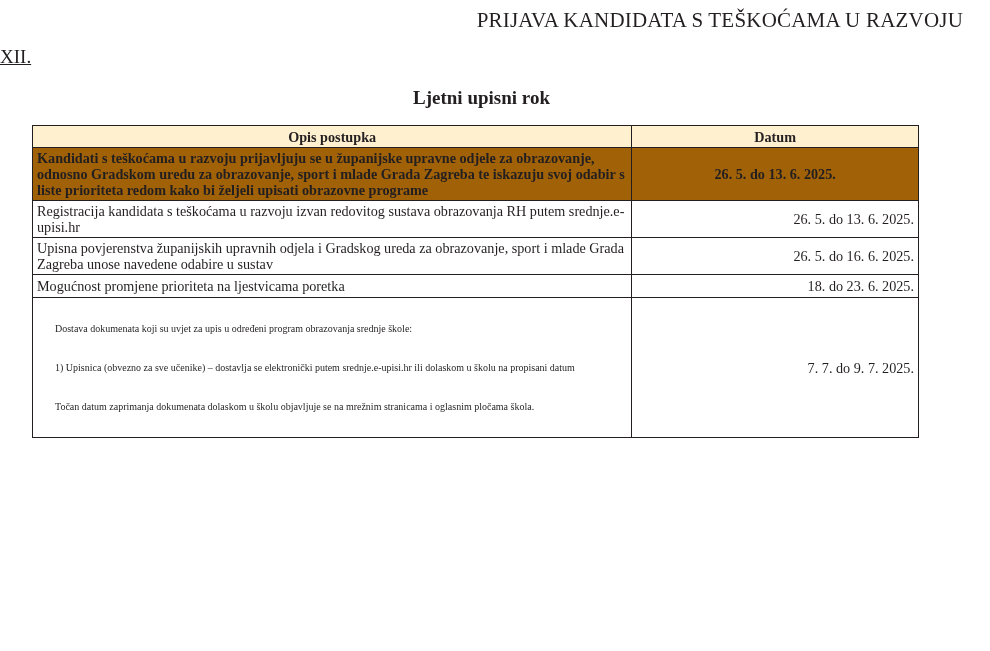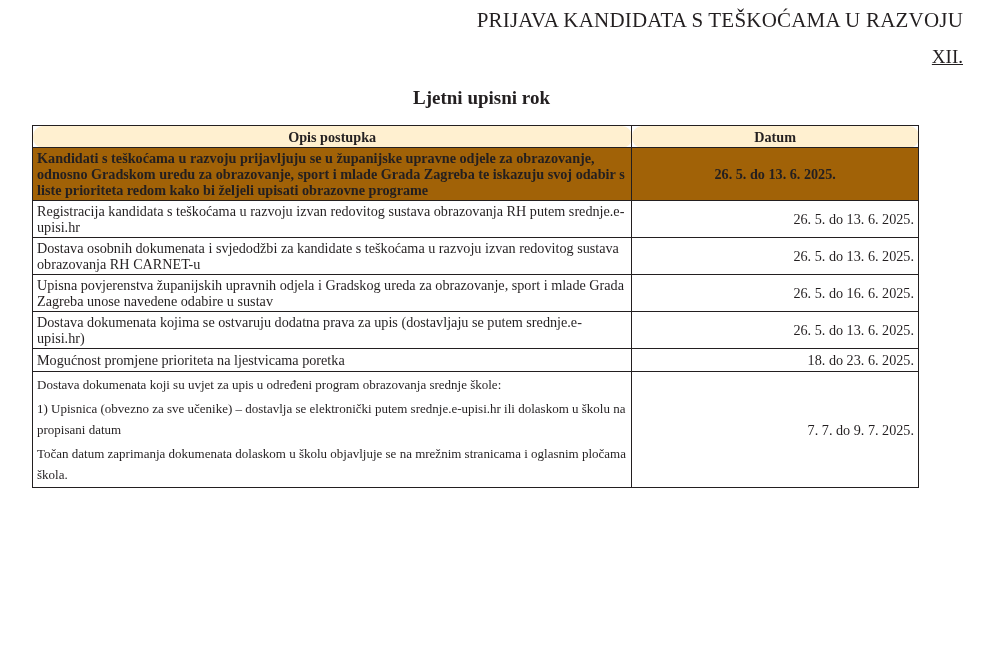--- a/index.html
+++ b/index.html
@@ -23,21 +23,21 @@
       text-align: right;
       font-size: 21px;
       letter-spacing: 0.2px;
       line-height: 24px;
     }
     .section-no {
       position: absolute;
       left: 0;
       width: 963px;
       top: 46px;
-      text-align: right;
+      text-align: left;
       font-size: 19px;
       line-height: 22px;
       text-decoration: underline;
     }
     .subtitle {
       position: absolute;
       left: 0;
       width: 963px;
       top: 87px;
       text-align: center;
@@ -59,42 +59,41 @@
       padding: 2px 4px 2px 4px;
       vertical-align: middle;
     }
     table.schedule th {
       background: #fff0d0;
       font-weight: bold;
       text-align: center;
       height: 18px;
       padding-top: 2px;
       padding-bottom: 1px;
-      border-radius: 10px;
     }
     col.c-desc { width: 600px; }
     col.c-date { width: 287px; }
     tr.hl td {
       background: #a16207;
       font-weight: bold;
     }
     td.date {
       text-align: right;
       padding-right: 3px;
     }
     td.date-center {
       text-align: center;
     }
     tr.r-tall td { height: 32px; }
     tr.r-short td { height: 18px; }
     tr.r-hl1 td { height: 48px; }
     .multi p {
-      margin: 0;
+      margin: 18px;
       line-height: 21px;
-      font-size: 13px;
+      font-size: 10px;
     }
     .multi p + p { margin-top: 3px; }
     td.multi {
       padding-top: 4px;
       padding-bottom: 5px;
     }
   </style>
 </head>
 <body>
 
@@ -116,30 +115,22 @@
   <tbody>
     <tr class="hl r-hl1">
       <td>Kandidati s teškoćama u razvoju prijavljuju se u županijske upravne odjele za obrazovanje, odnosno Gradskom uredu za obrazovanje, sport i mlade Grada Zagreba te iskazuju svoj odabir s liste prioriteta redom kako bi željeli upisati obrazovne programe</td>
       <td class="date-center">26. 5. do 13. 6. 2025.</td>
     </tr>
     <tr class="r-tall">
       <td>Registracija kandidata s teškoćama u razvoju izvan redovitog sustava obrazovanja RH putem srednje.e-upisi.hr</td>
       <td class="date">26. 5. do 13. 6. 2025.</td>
     </tr>
     <tr class="r-tall">
-      <td>Dostava osobnih dokumenata i svjedodžbi za kandidate s teškoćama u razvoju izvan redovitog sustava obrazovanja RH CARNET-u</td>
-      <td class="date">26. 5. do 13. 6. 2025.</td>
-    </tr>
-    <tr class="r-tall">
       <td>Upisna povjerenstva županijskih upravnih odjela i Gradskog ureda za obrazovanje, sport i mlade Grada Zagreba unose navedene odabire u sustav</td>
       <td class="date">26. 5. do 16. 6. 2025.</td>
-    </tr>
-    <tr class="r-tall">
-      <td>Dostava dokumenata kojima se ostvaruju dodatna prava za upis (dostavljaju se putem srednje.e-upisi.hr)</td>
-      <td class="date">26. 5. do 13. 6. 2025.</td>
     </tr>
     <tr class="r-short">
       <td>Mogućnost promjene prioriteta na ljestvicama poretka</td>
       <td class="date">18. do 23. 6. 2025.</td>
     </tr>
     <tr>
       <td class="multi">
         <p>Dostava dokumenata koji su uvjet za upis u određeni program obrazovanja srednje škole:</p>
         <p>1) Upisnica (obvezno za sve učenike) – dostavlja se elektronički putem srednje.e-upisi.hr ili dolaskom u školu na propisani datum</p>
         <p>Točan datum zaprimanja dokumenata dolaskom u školu objavljuje se na mrežnim stranicama i oglasnim pločama škola.</p>

